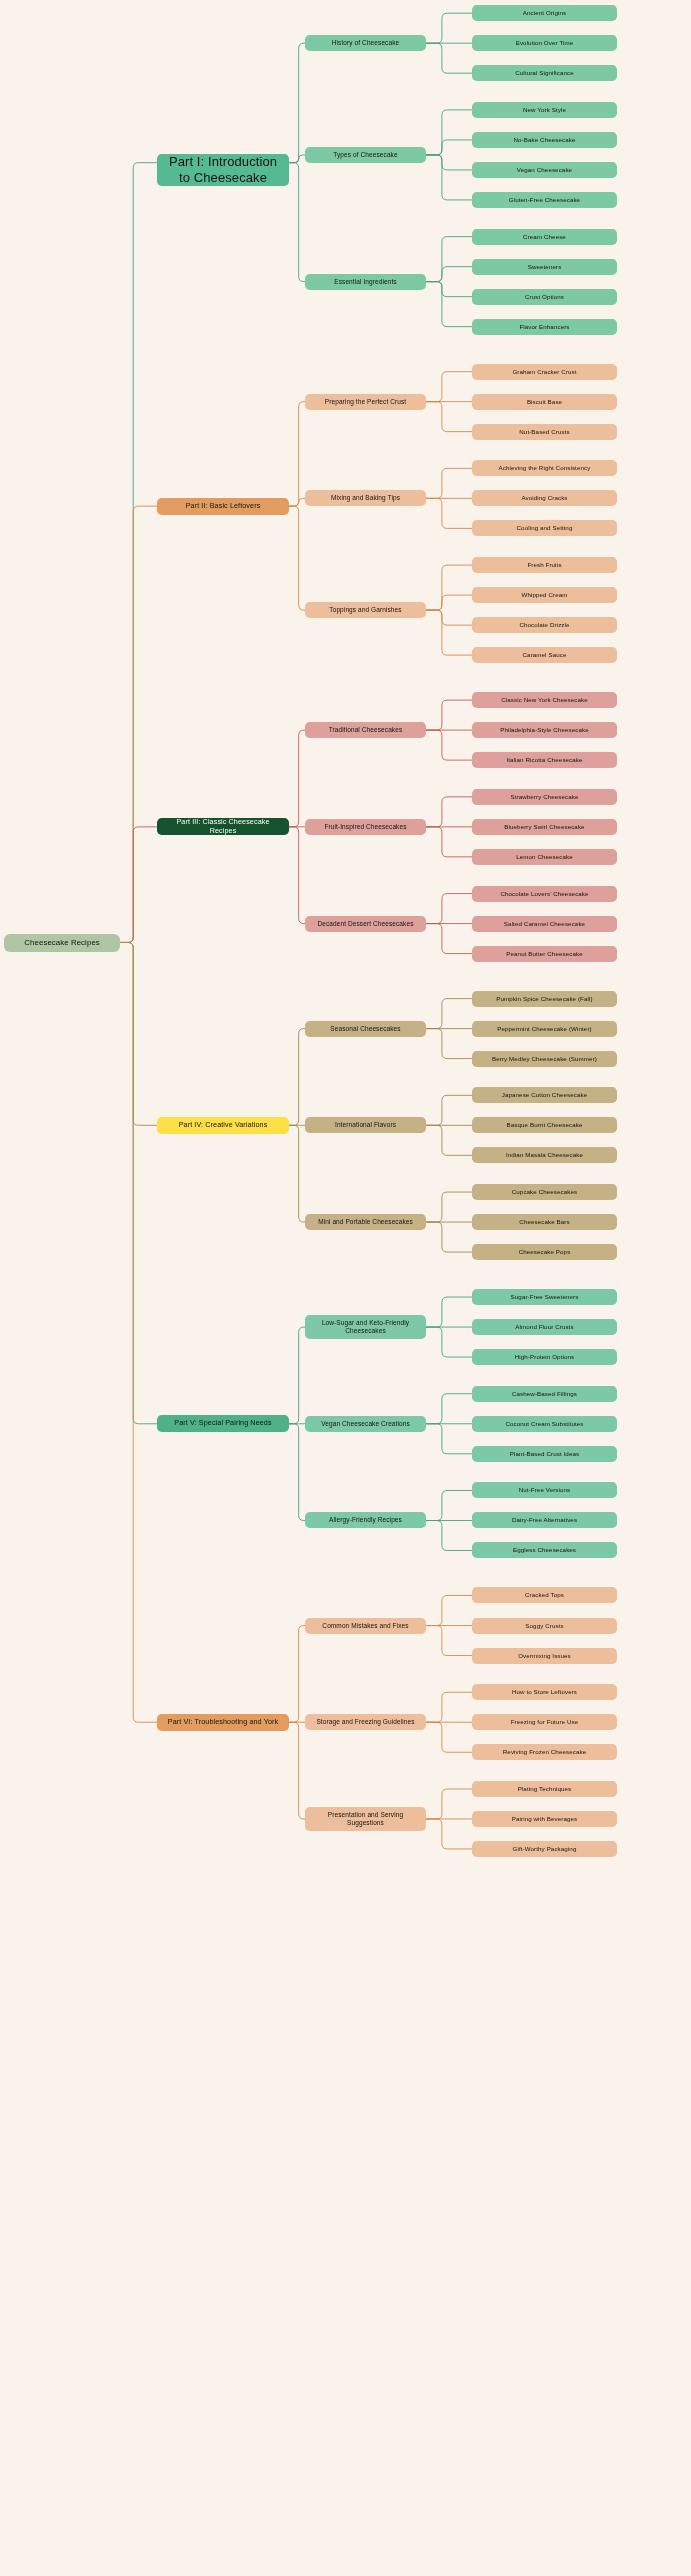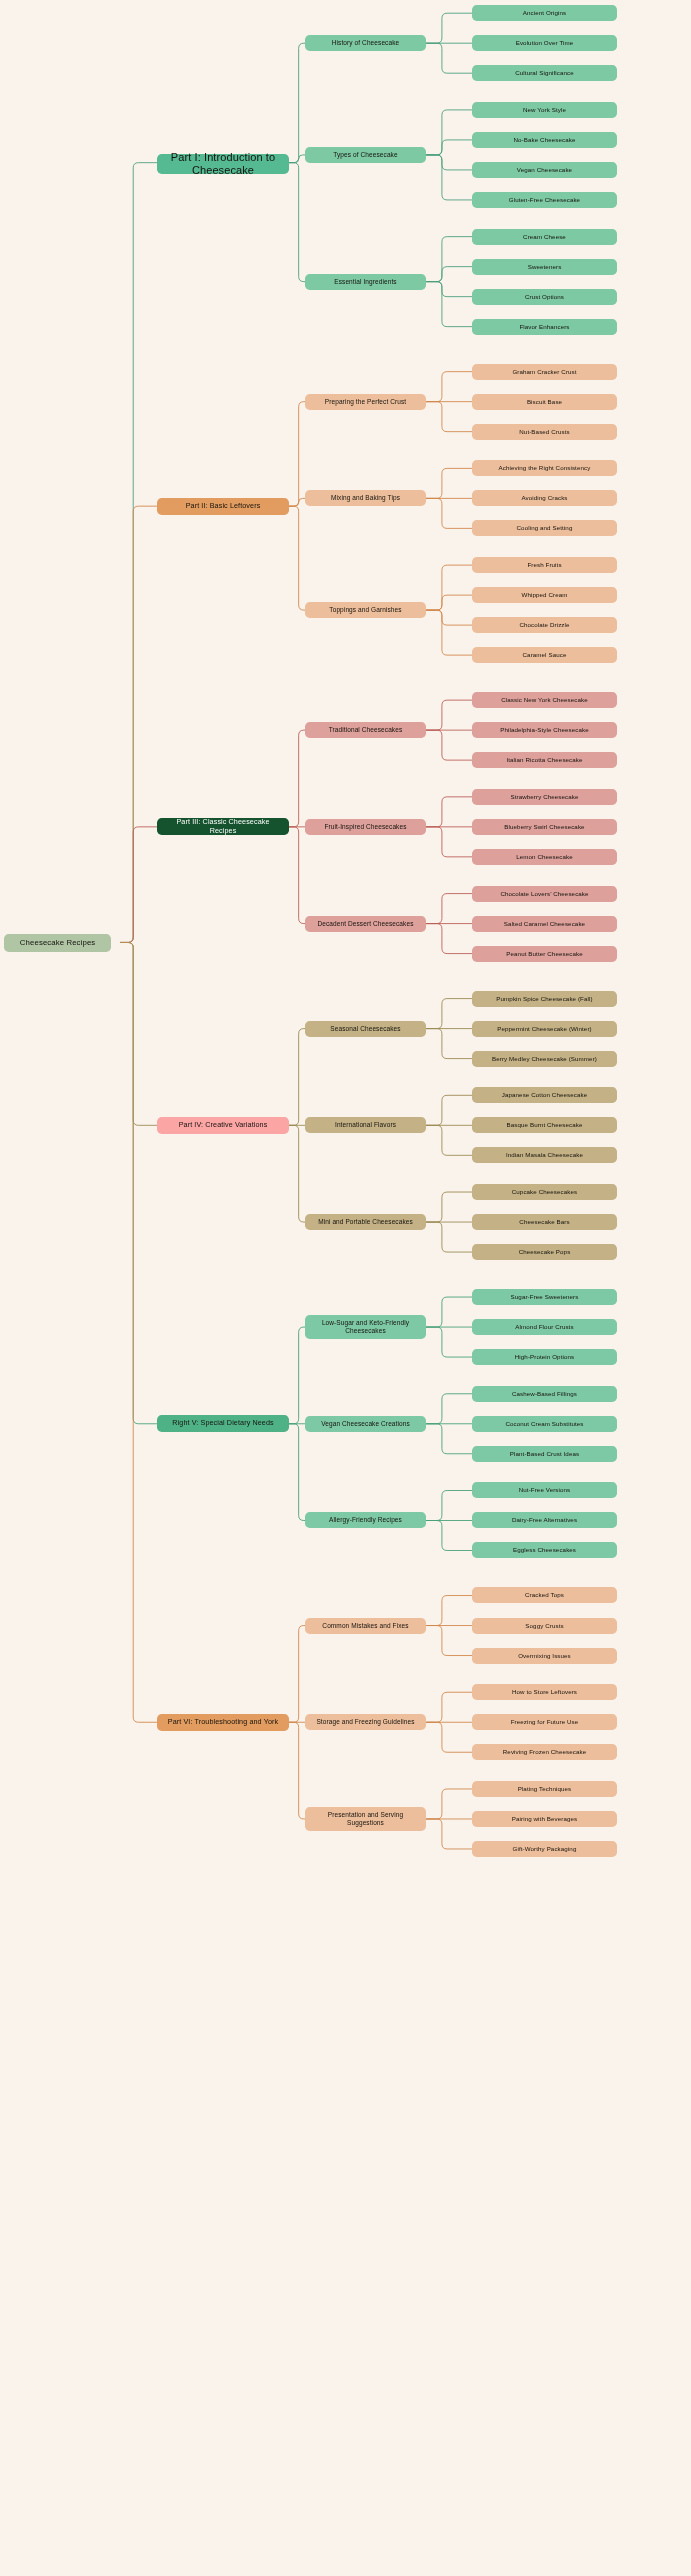--- a/index.html
+++ b/index.html
@@ -167,21 +167,21 @@
       </div>
       <div class="node" style="left: 472px; top: 289px; width: 145px; height: 16px; background: rgb(124, 201, 163); color: rgb(22, 20, 15); font-size: 6.2px;">
         <span class="node-label">Crust Options</span>
       </div>
       <div class="node" style="left: 472px; top: 319px; width: 145px; height: 16px; background: rgb(124, 201, 163); color: rgb(22, 20, 15); font-size: 6.2px;">
         <span class="node-label">Flavor Enhancers</span>
       </div>
       <div class="node" style="left: 305px; top: 274px; width: 121px; height: 16px; background: rgb(124, 201, 163); color: rgb(22, 20, 15); font-size: 6.5px;">
         <span class="node-label">Essential Ingredients</span>
       </div>
-      <div class="node" style="left: 157px; top: 154px; width: 132px; height: 20px; background: rgb(85, 185, 145); color: rgb(22, 20, 15); font-size: 11px;">
+      <div class="node" style="left: 157px; top: 154px; width: 132px; height: 32px; background: rgb(85, 185, 145); color: rgb(22, 20, 15); font-size: 13px;">
         <span class="node-label">Part I: Introduction to Cheesecake</span>
       </div>
       <div class="node" style="left: 472px; top: 364px; width: 145px; height: 16px; background: rgb(237, 190, 155); color: rgb(22, 20, 15); font-size: 6.2px;">
         <span class="node-label">Graham Cracker Crust</span>
       </div>
       <div class="node" style="left: 472px; top: 394px; width: 145px; height: 16px; background: rgb(237, 190, 155); color: rgb(22, 20, 15); font-size: 6.2px;">
         <span class="node-label">Biscuit Base</span>
       </div>
       <div class="node" style="left: 472px; top: 424px; width: 145px; height: 16px; background: rgb(237, 190, 155); color: rgb(22, 20, 15); font-size: 6.2px;">
         <span class="node-label">Nut-Based Crusts</span>
@@ -287,21 +287,21 @@
       </div>
       <div class="node" style="left: 472px; top: 1214px; width: 145px; height: 16px; background: rgb(196, 178, 134); color: rgb(22, 20, 15); font-size: 6.2px;">
         <span class="node-label">Cheesecake Bars</span>
       </div>
       <div class="node" style="left: 472px; top: 1244px; width: 145px; height: 16px; background: rgb(196, 178, 134); color: rgb(22, 20, 15); font-size: 6.2px;">
         <span class="node-label">Cheesecake Pops</span>
       </div>
       <div class="node" style="left: 305px; top: 1214px; width: 121px; height: 16px; background: rgb(196, 178, 134); color: rgb(22, 20, 15); font-size: 6.5px;">
         <span class="node-label">Mini and Portable Cheesecakes</span>
       </div>
-      <div class="node" style="left: 157px; top: 1117px; width: 132px; height: 17px; background: #fca5a5; color: rgb(22, 20, 15); font-size: 7.2px;">
+      <div class="node" style="left: 157px; top: 1117px; width: 132px; height: 17px; background: #fde047; color: rgb(22, 20, 15); font-size: 7.2px;">
         <span class="node-label">Part IV: Creative Variations</span>
       </div>
       <div class="node" style="left: 472px; top: 1289px; width: 145px; height: 16px; background: rgb(125, 201, 165); color: rgb(22, 20, 15); font-size: 6.2px;">
         <span class="node-label">Sugar-Free Sweeteners</span>
       </div>
       <div class="node" style="left: 472px; top: 1319px; width: 145px; height: 16px; background: rgb(125, 201, 165); color: rgb(22, 20, 15); font-size: 6.2px;">
         <span class="node-label">Almond Flour Crusts</span>
       </div>
       <div class="node" style="left: 472px; top: 1349px; width: 145px; height: 16px; background: rgb(125, 201, 165); color: rgb(22, 20, 15); font-size: 6.2px;">
         <span class="node-label">High-Protein Options</span>
@@ -327,21 +327,21 @@
       <div class="node" style="left: 472px; top: 1512px; width: 145px; height: 16px; background: rgb(125, 201, 165); color: rgb(22, 20, 15); font-size: 6.2px;">
         <span class="node-label">Dairy-Free Alternatives</span>
       </div>
       <div class="node" style="left: 472px; top: 1542px; width: 145px; height: 16px; background: rgb(125, 201, 165); color: rgb(22, 20, 15); font-size: 6.2px;">
         <span class="node-label">Eggless Cheesecakes</span>
       </div>
       <div class="node" style="left: 305px; top: 1512px; width: 121px; height: 16px; background: rgb(125, 201, 165); color: rgb(22, 20, 15); font-size: 6.5px;">
         <span class="node-label">Allergy-Friendly Recipes</span>
       </div>
       <div class="node" style="left: 157px; top: 1415px; width: 132px; height: 17px; background: rgb(79, 178, 135); color: rgb(22, 20, 15); font-size: 7.2px;">
-        <span class="node-label">Right V: Special Dietary Needs</span>
+        <span class="node-label">Part V: Special Pairing Needs</span>
       </div>
       <div class="node" style="left: 472px; top: 1587px; width: 145px; height: 16px; background: rgb(237, 190, 155); color: rgb(22, 20, 15); font-size: 6.2px;">
         <span class="node-label">Cracked Tops</span>
       </div>
       <div class="node" style="left: 472px; top: 1618px; width: 145px; height: 16px; background: rgb(237, 190, 155); color: rgb(22, 20, 15); font-size: 6.2px;">
         <span class="node-label">Soggy Crusts</span>
       </div>
       <div class="node" style="left: 472px; top: 1648px; width: 145px; height: 16px; background: rgb(237, 190, 155); color: rgb(22, 20, 15); font-size: 6.2px;">
         <span class="node-label">Overmixing Issues</span>
       </div>
@@ -368,18 +368,18 @@
       </div>
       <div class="node" style="left: 472px; top: 1841px; width: 145px; height: 16px; background: rgb(237, 190, 155); color: rgb(22, 20, 15); font-size: 6.2px;">
         <span class="node-label">Gift-Worthy Packaging</span>
       </div>
       <div class="node" style="left: 305px; top: 1807px; width: 121px; height: 24px; background: rgb(237, 190, 155); color: rgb(22, 20, 15); font-size: 6.5px;">
         <span class="node-label">Presentation and Serving Suggestions</span>
       </div>
       <div class="node" style="left: 157px; top: 1714px; width: 132px; height: 17px; background: rgb(227, 156, 95); color: rgb(22, 20, 15); font-size: 7.2px;">
         <span class="node-label">Part VI: Troubleshooting and York</span>
       </div>
-      <div class="node" style="left: 4.1px; top: 934px; width: 107px; height: 17.6px; background: rgb(175, 197, 164); color: rgb(22, 20, 15); font-size: 7.8px;">
+      <div class="node" style="left: 4.1px; top: 934px; width: 116px; height: 17.6px; background: rgb(175, 197, 164); color: rgb(22, 20, 15); font-size: 7.8px; border-radius: 6px;">
         <span class="node-label">Cheesecake Recipes</span>
       </div>
     </div>
 </div>
 
 
 </body></html>

